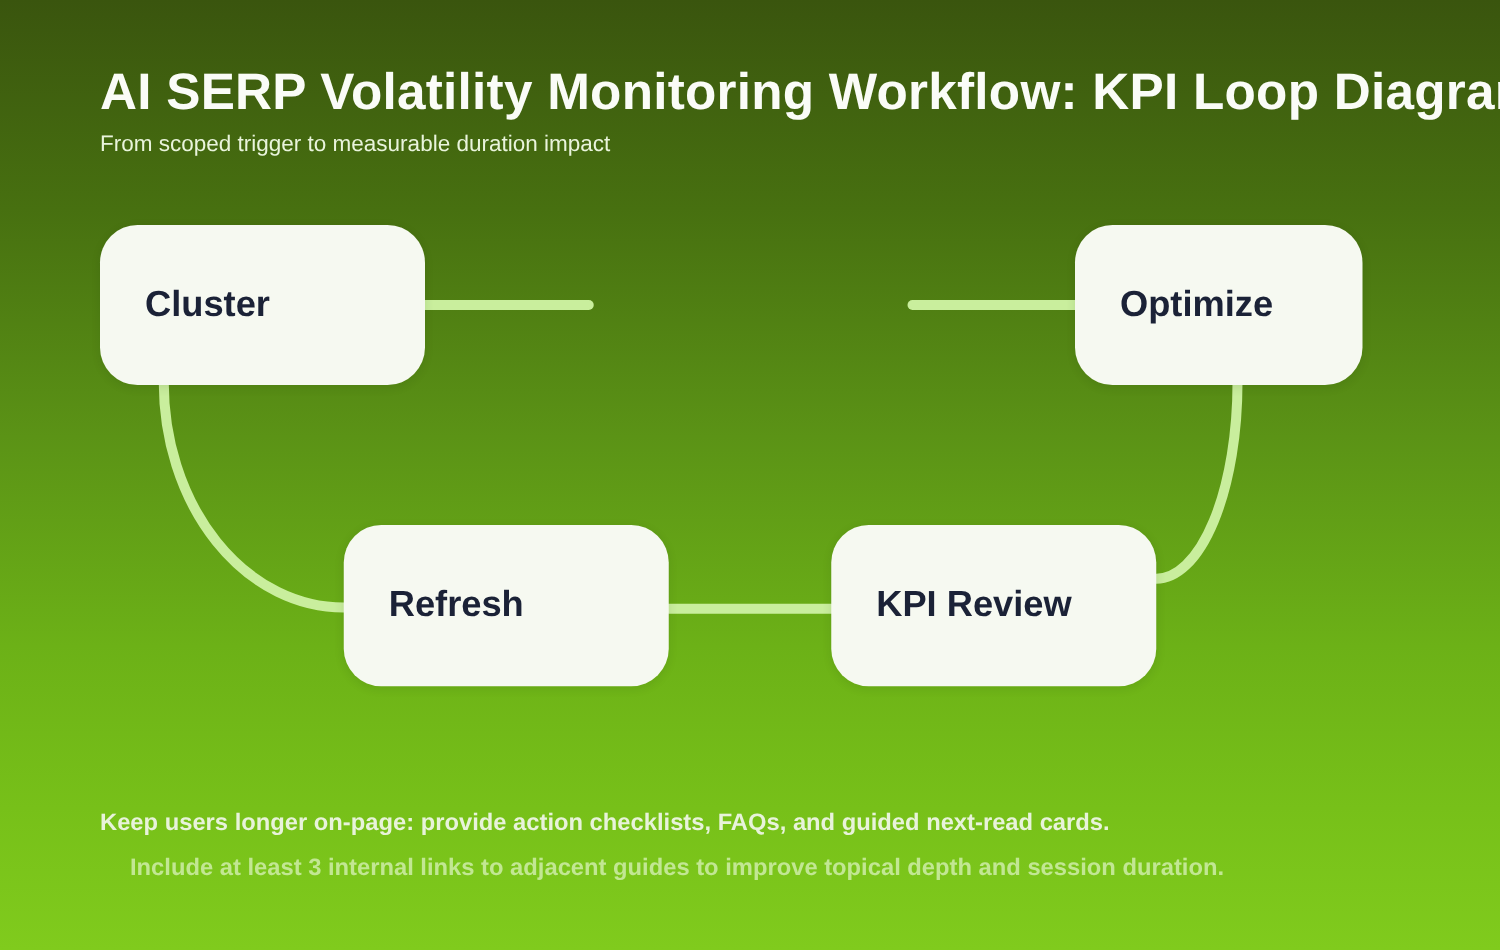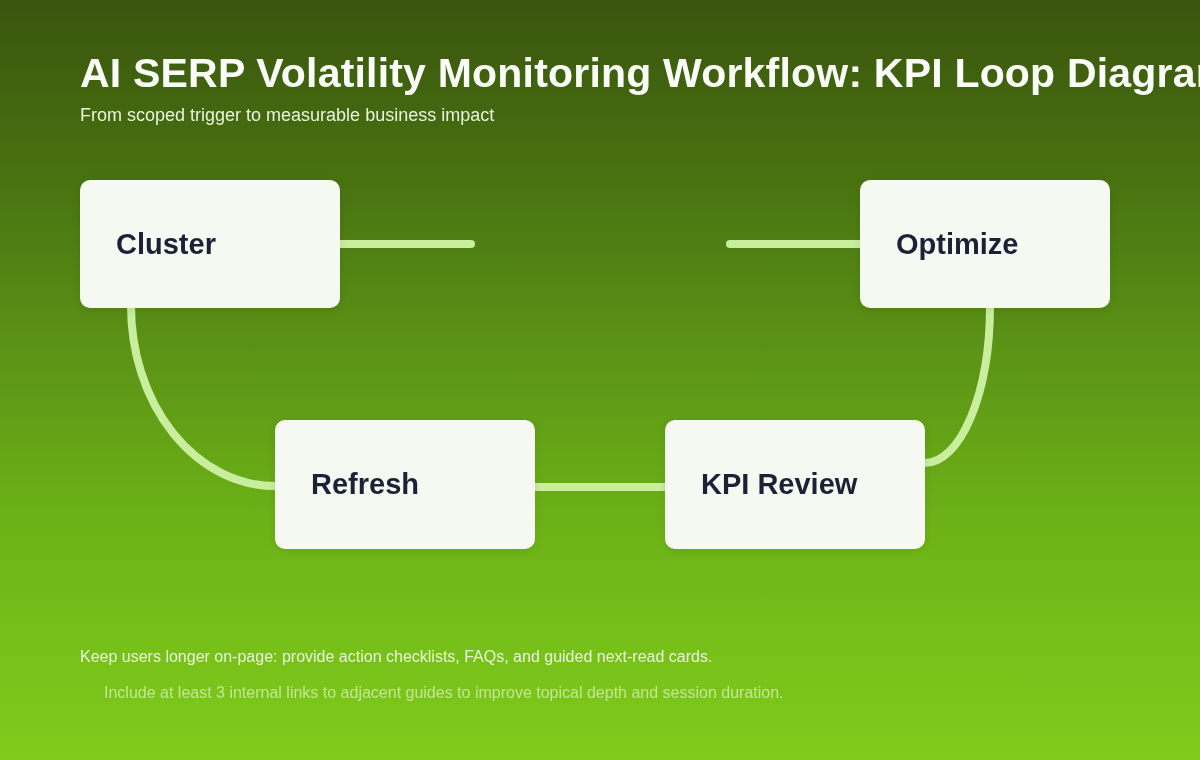--- a/index.html
+++ b/index.html
@@ -47,57 +47,58 @@
     position: absolute;
     left: 0;
     top: 0;
     z-index: 1;
   }
   .node {
     position: absolute;
     width: 260px;
     height: 128px;
     background: #f6f9f1;
-    border-radius: 10px;
+    border-radius: 30px;
     display: flex;
     align-items: center;
     padding-left: 36px;
     box-sizing: border-box;
     z-index: 2;
     box-shadow: 0 2px 8px rgba(20, 40, 5, 0.10);
   }
   .node-label {
     font-size: 29px;
     font-weight: bold;
     color: #1b2237;
     white-space: nowrap;
   }
   .node-cluster  { left: 80px;  top: 180px; }
   .node-brief    { left: 470px; top: 180px; }
-  .node-optimize { left: 860px; top: 180px; width: 250px; }
+  .node-optimize { left: 860px; top: 180px; width: 230px; }
   .node-refresh  { left: 275px; top: 420px; height: 129px; }
   .node-kpi      { left: 665px; top: 420px; height: 129px; }
   .footer-note {
     position: absolute;
     left: 80px;
-    font-size: 16px;
+    font-size: 19px;
     white-space: nowrap;
     z-index: 2;
+    font-weight: bold;
   }
   .footer-line1 { top: 648px; color: #e8f3da; }
   .footer-line2 { top: 684px; color: #c2e793; margin-left: 24px; }
 </style>
 </head>
 <body>
 
 <div class="stage">
 
   <div class="page-title">AI SERP Volatility Monitoring Workflow: KPI Loop Diagram</div>
 
-  <div class="page-subtitle">From scoped trigger to measurable business impact</div>
+  <div class="page-subtitle">From scoped trigger to measurable duration impact</div>
 
   <svg class="connectors" width="1200" height="760" viewBox="0 0 1200 760">
     <g fill="none" stroke="#c9ee9d" stroke-width="8" stroke-linecap="round">
       <path d="M 340 244 L 471 244"></path>
       <path d="M 730 244 L 860 244"></path>
       <path d="M 990 306 A 65 157 0 0 1 925 463"></path>
       <path d="M 665 487 L 535 487"></path>
       <path d="M 131 306 A 144 180 0 0 0 275 486"></path>
     </g>
   </svg>

